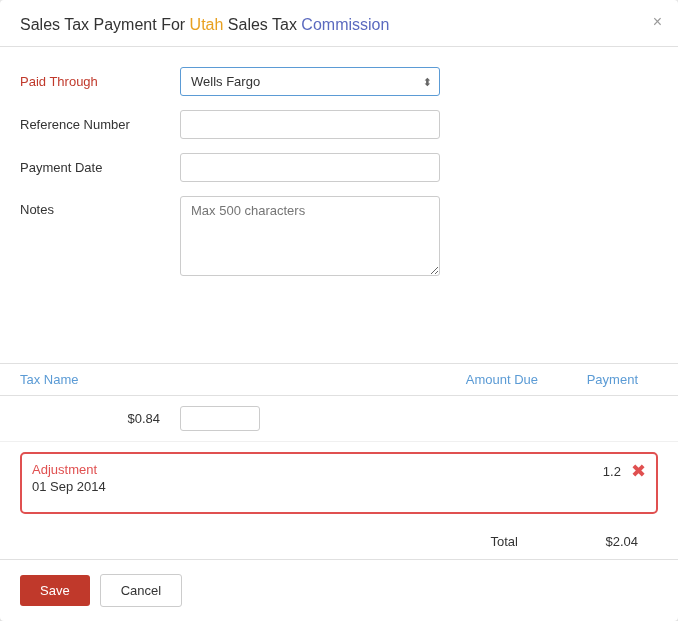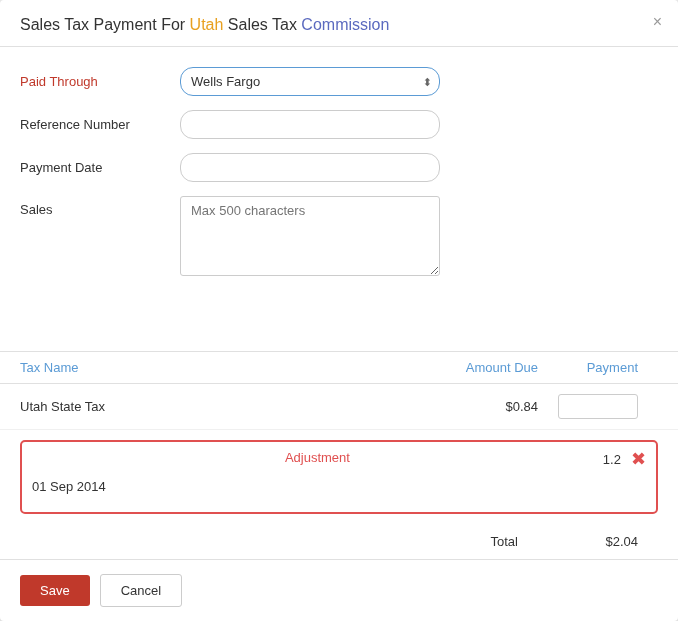--- a/index.html
+++ b/index.html
@@ -70,21 +70,21 @@
     }
     .form-control {
       flex: 1;
       max-width: 260px;
     }
     .form-control input[type="text"],
     .form-control select {
       width: 100%;
       padding: 6px 10px;
       border: 1px solid #ccc;
-      border-radius: 13px;
+      border-radius: 3px;
       font-size: 13px;
       color: #333;
       background: #fff;
       outline: none;
     }
     .form-control select {
       padding-right: 24px;
       appearance: none;
       -webkit-appearance: none;
       background-image: none;
@@ -195,22 +195,21 @@
       align-items: flex-start;
       position: relative;
     }
     .adjustment-content {
       flex: 1;
     }
     .adjustment-title {
       color: #e05050;
       font-size: 13px;
       font-weight: 500;
-      margin-bottom: 14px;
-      text-align: center;
+      margin-bottom: 2px;
     }
     .adjustment-date {
       font-size: 13px;
       color: #333;
       margin-bottom: 10px;
     }
     .adjustment-type {
       color: #e05050;
       font-size: 13px;
     }
@@ -309,36 +308,35 @@
     </div>
 
     <div class="form-row">
       <label class="form-label">Payment Date</label>
       <div class="form-control">
         <input type="text" style="">
       </div>
     </div>
 
     <div class="form-row notes-row">
-      <label class="form-label">Sales</label>
+      <label class="form-label">Notes</label>
       <div class="form-control">
         <textarea placeholder="Max 500 characters" style=""></textarea>
       </div>
     </div>
   </div>
 
   <div class="table-section">
     <div class="table-header">
       <span class="col-taxname">Tax Name</span>
       <span class="col-amountdue">Amount Due</span>
       <span class="col-payment">Payment</span>
     </div>
 
     <div class="table-row">
-      <span class="row-taxname">Utah State Tax</span>
       <span class="row-amountdue">$0.84</span>
       <div class="row-payment">
         <input type="text" style="">
       </div>
     </div>
 
     <div class="adjustment-row">
       <div class="adjustment-content">
         <div class="adjustment-title">Adjustment</div>
         <div class="adjustment-date">01 Sep 2014</div>

